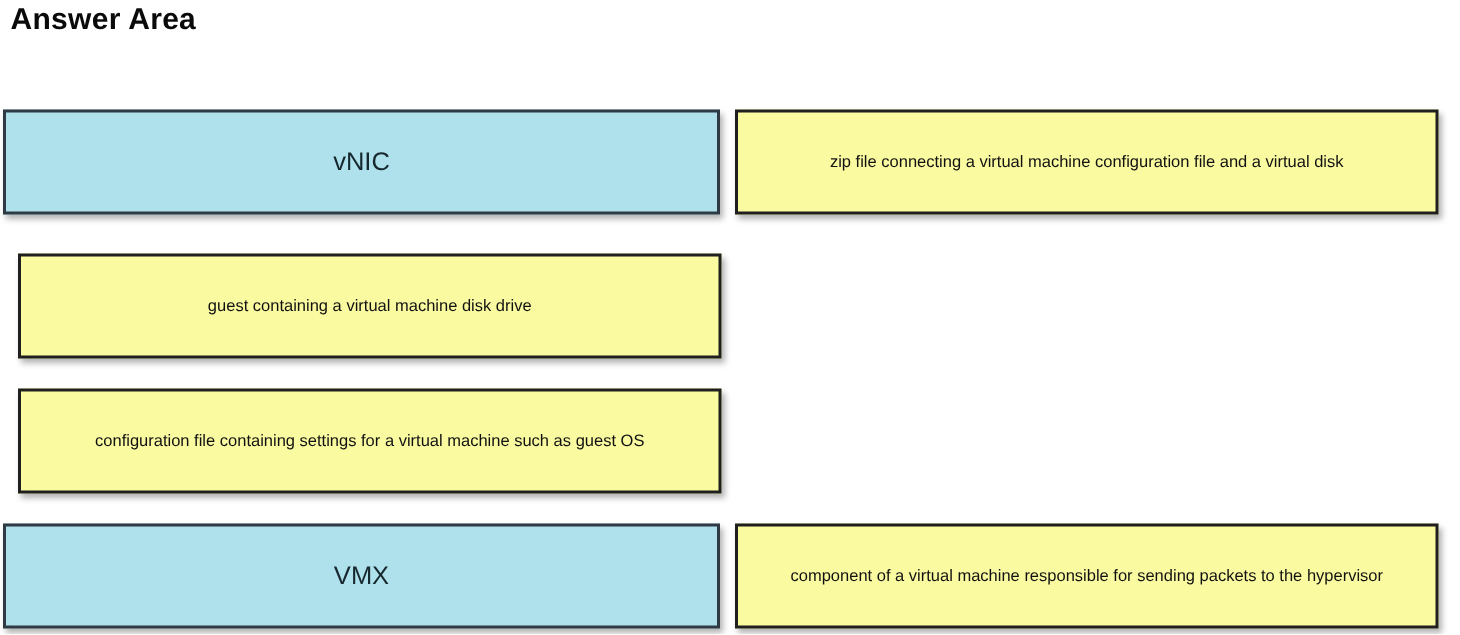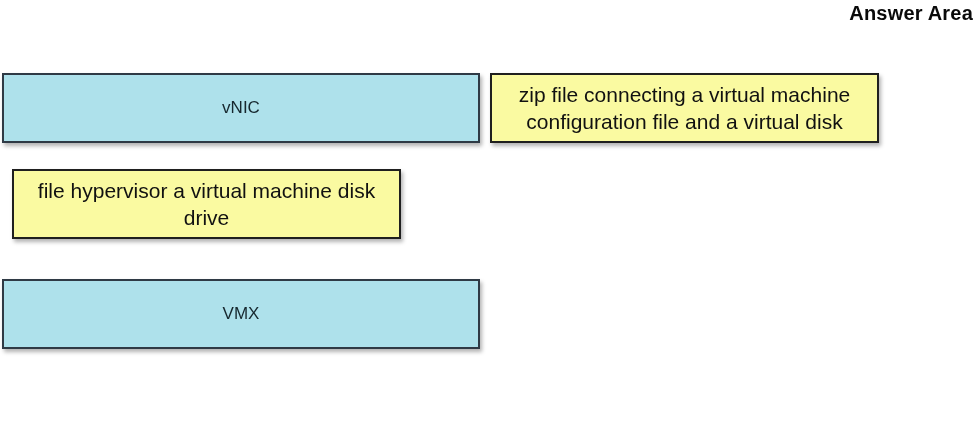--- a/index.html
+++ b/index.html
@@ -18,21 +18,20 @@
     overflow:hidden;
     background:#ffffff;
     font-family:"Liberation Sans","DejaVu Sans",sans-serif;
   }
   .title{
     margin:2px 0 0 7px;
     font-size:20px;
     font-weight:bold;
     color:var(--title-text);
     letter-spacing:0.2px;
-    text-align:right;
   }
   .rows{
     display:flex;
     flex-direction:column;
   }
   .row{
     display:flex;
     margin-left:2px;
     margin-bottom:20px;
   }
@@ -48,48 +47,50 @@
     box-shadow:2px 3px 4px rgba(0,0,0,0.30);
   }
   .term{
     width:478px;
     background:var(--term-fill);
     border:2px solid var(--term-border);
     color:var(--term-text);
     font-size:17px;
   }
   .desc{
-    width:389px;
+    width:469px;
     margin-left:10px;
     background:var(--desc-fill);
     border:2px solid var(--desc-border);
     color:var(--desc-text);
-    font-size:21px;
+    font-size:11px;
     line-height:1.3;
     padding:0 20px;
   }
 </style>
 </head>
 <body>
 
 <div class="page">
   <h1 class="title">Answer Area</h1>
 
   <div class="rows">
 
     <div class="row">
       <div class="box term">vNIC</div>
       <div class="box desc">zip file connecting a virtual machine configuration file and a virtual disk</div>
     </div>
 
     <div class="row">
-      <div class="box desc">file hypervisor a virtual machine disk drive</div>
+      <div class="box desc">guest containing a virtual machine disk drive</div>
     </div>
 
     <div class="row">
+      <div class="box desc">configuration file containing settings for a virtual machine such as guest OS</div>
     </div>
 
     <div class="row">
       <div class="box term">VMX</div>
+      <div class="box desc">component of a virtual machine responsible for sending packets to the hypervisor</div>
     </div>
 
   </div>
 </div>
 
 </body></html>

